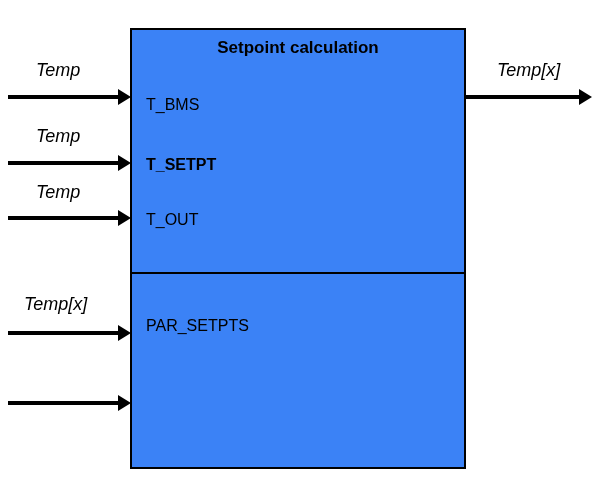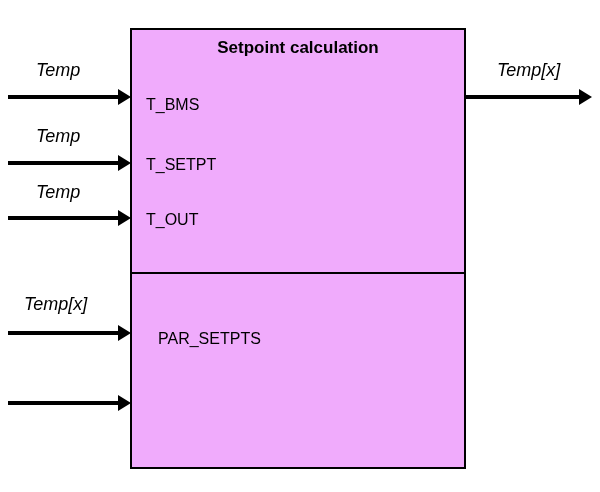--- a/index.html
+++ b/index.html
@@ -11,21 +11,21 @@
     position:relative;
     overflow:hidden;
   }
   .canvas { position:absolute; inset:0; }
 
   .block {
     position:absolute;
     left:130px; top:28px;
     width:336px; height:441px;
     border:2px solid #000;
-    background:#f0abfc;
+    background:#3b82f6;
   }
   .block-title {
     position:absolute;
     top:8px; left:0; width:100%;
     text-align:center;
     font-weight:bold;
     font-size:17px;
     line-height:20px;
   }
   .divider {
@@ -102,22 +102,22 @@
 
   <div class="arrow" style="left:466px; top:89px; width:126px;">
     <div class="arrow-line"></div>
     <div class="arrow-head"></div>
   </div>
 
   <div class="block">
     <div class="block-title">Setpoint calculation</div>
 
     <div class="port left" style="top:45px;margin-top:20px;">T_BMS</div>
-    <div class="port left" style="top:125px;">T_SETPT</div>
+    <div class="port left" style="top:125px;font-weight:bold;">T_SETPT</div>
     <div class="port left" style="top:180px;text-align:center;">T_OUT</div>
 
     <div class="divider"></div>
 
-    <div class="port left" style="top:299px;margin-left:12px;">PAR_SETPTS</div>
+    <div class="port left" style="top:286px;">PAR_SETPTS</div>
 
   </div>
 
 </div>
 
 </body></html>

